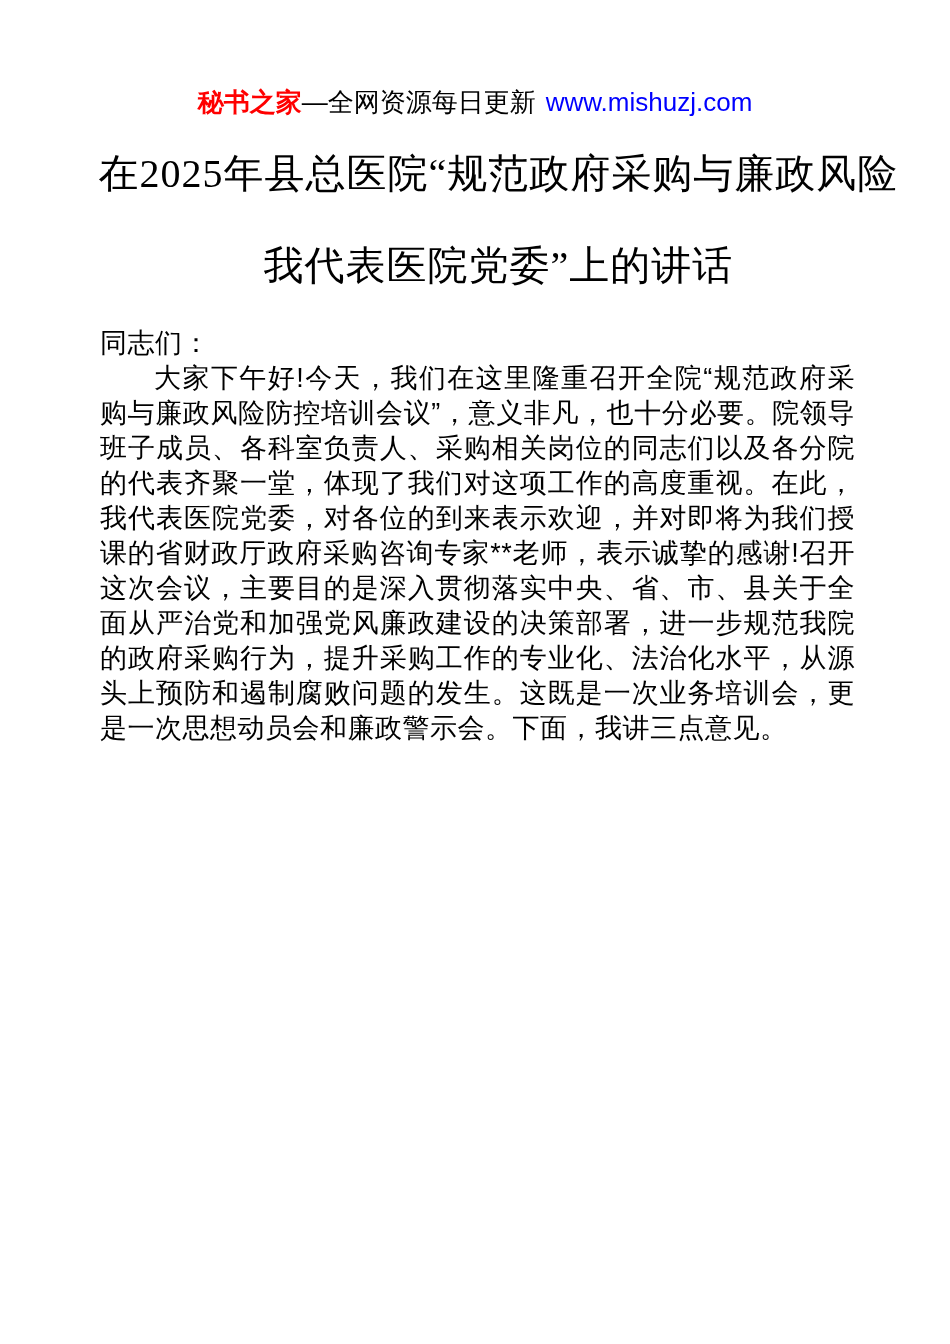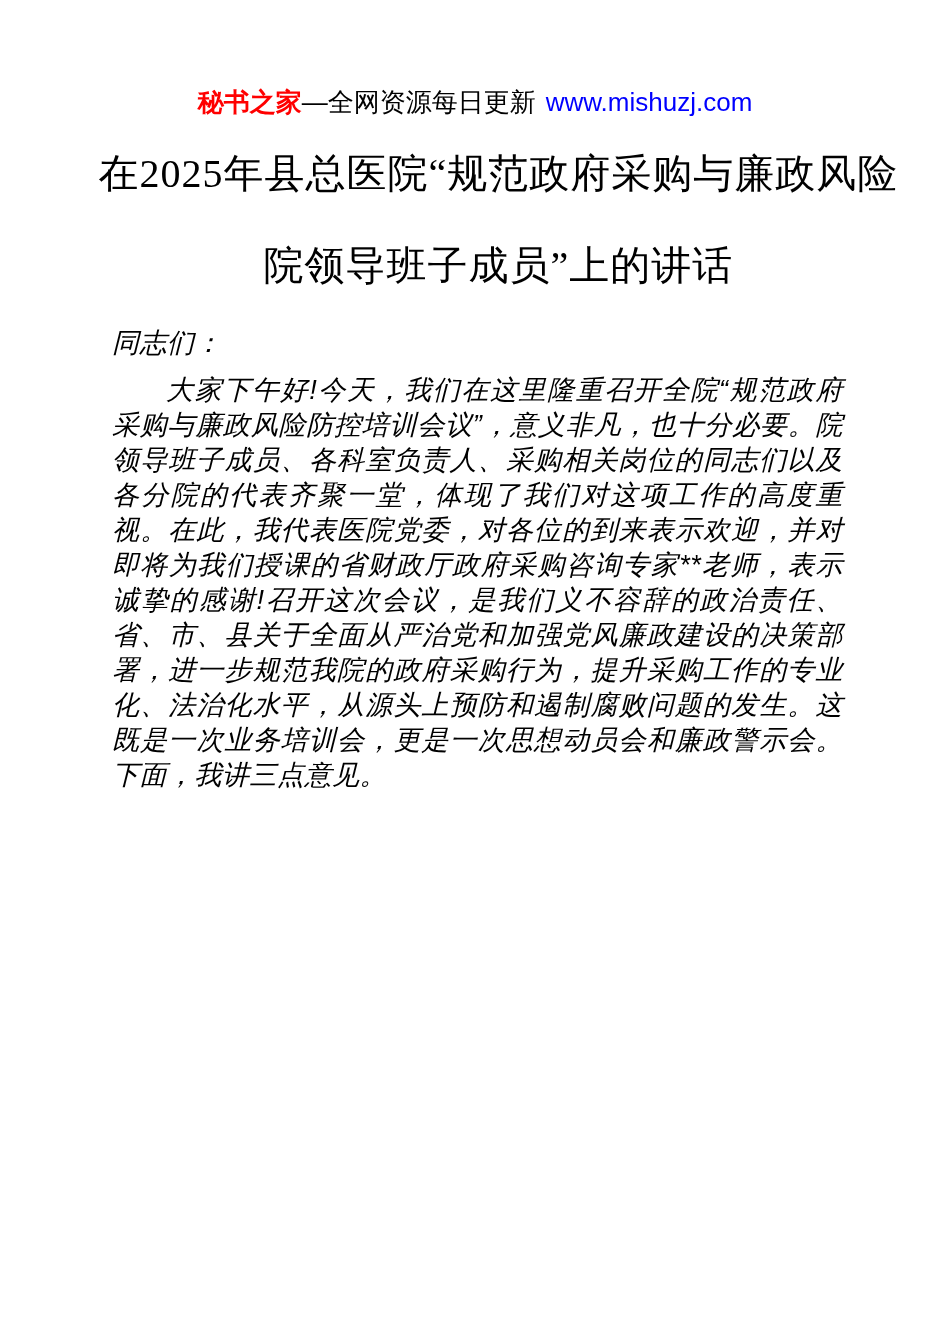--- a/index.html
+++ b/index.html
@@ -44,45 +44,44 @@
   }
   .doc-title .title-line { white-space: nowrap; margin-left: 47px; }
   .content {
     margin: 14px 95px 0 100px;
     font-size: 27px;
     line-height: 35px;
     text-align: justify;
     letter-spacing: 0.5px;
   }
   .content p {
-    margin: 12px;
+    margin: 0;
     padding: 0;
     text-indent: 2em;
-    font-style: italic;
   }
   .content p.salutation { text-indent: 0; }
   .content p.heading { font-weight: bold; }
   .content .lead-bold { font-weight: bold; }
 </style>
 </head>
 <body>
 
 <div class="page">
 
   <div class="banner">
     <span class="site-name">秘书之家</span><span class="tagline">—全网资源每日更新</span><a class="site-url" href="#">www.mishuzj.com</a>
   </div>
 
   <div class="doc-title">
     <div class="title-line">在2025年县总医院“规范政府采购与廉政风险</div>
-    <div class="title-line">院领导班子成员”上的讲话</div>
+    <div class="title-line">我代表医院党委”上的讲话</div>
   </div>
 
   <div class="content">
     <p class="salutation">同志们：</p>
 
-    <p>大家下午好!今天，我们在这里隆重召开全院“规范政府采购与廉政风险防控培训会议”，意义非凡，也十分必要。院领导班子成员、各科室负责人、采购相关岗位的同志们以及各分院的代表齐聚一堂，体现了我们对这项工作的高度重视。在此，我代表医院党委，对各位的到来表示欢迎，并对即将为我们授课的省财政厅政府采购咨询专家**老师，表示诚挚的感谢!召开这次会议，是我们义不容辞的政治责任、省、市、县关于全面从严治党和加强党风廉政建设的决策部署，进一步规范我院的政府采购行为，提升采购工作的专业化、法治化水平，从源头上预防和遏制腐败问题的发生。这既是一次业务培训会，更是一次思想动员会和廉政警示会。下面，我讲三点意见。</p>
+    <p>大家下午好!今天，我们在这里隆重召开全院“规范政府采购与廉政风险防控培训会议”，意义非凡，也十分必要。院领导班子成员、各科室负责人、采购相关岗位的同志们以及各分院的代表齐聚一堂，体现了我们对这项工作的高度重视。在此，我代表医院党委，对各位的到来表示欢迎，并对即将为我们授课的省财政厅政府采购咨询专家**老师，表示诚挚的感谢!召开这次会议，主要目的是深入贯彻落实中央、省、市、县关于全面从严治党和加强党风廉政建设的决策部署，进一步规范我院的政府采购行为，提升采购工作的专业化、法治化水平，从源头上预防和遏制腐败问题的发生。这既是一次业务培训会，更是一次思想动员会和廉政警示会。下面，我讲三点意见。</p>
 
 
 
   </div>
 
 </div>
 
 </body></html>

